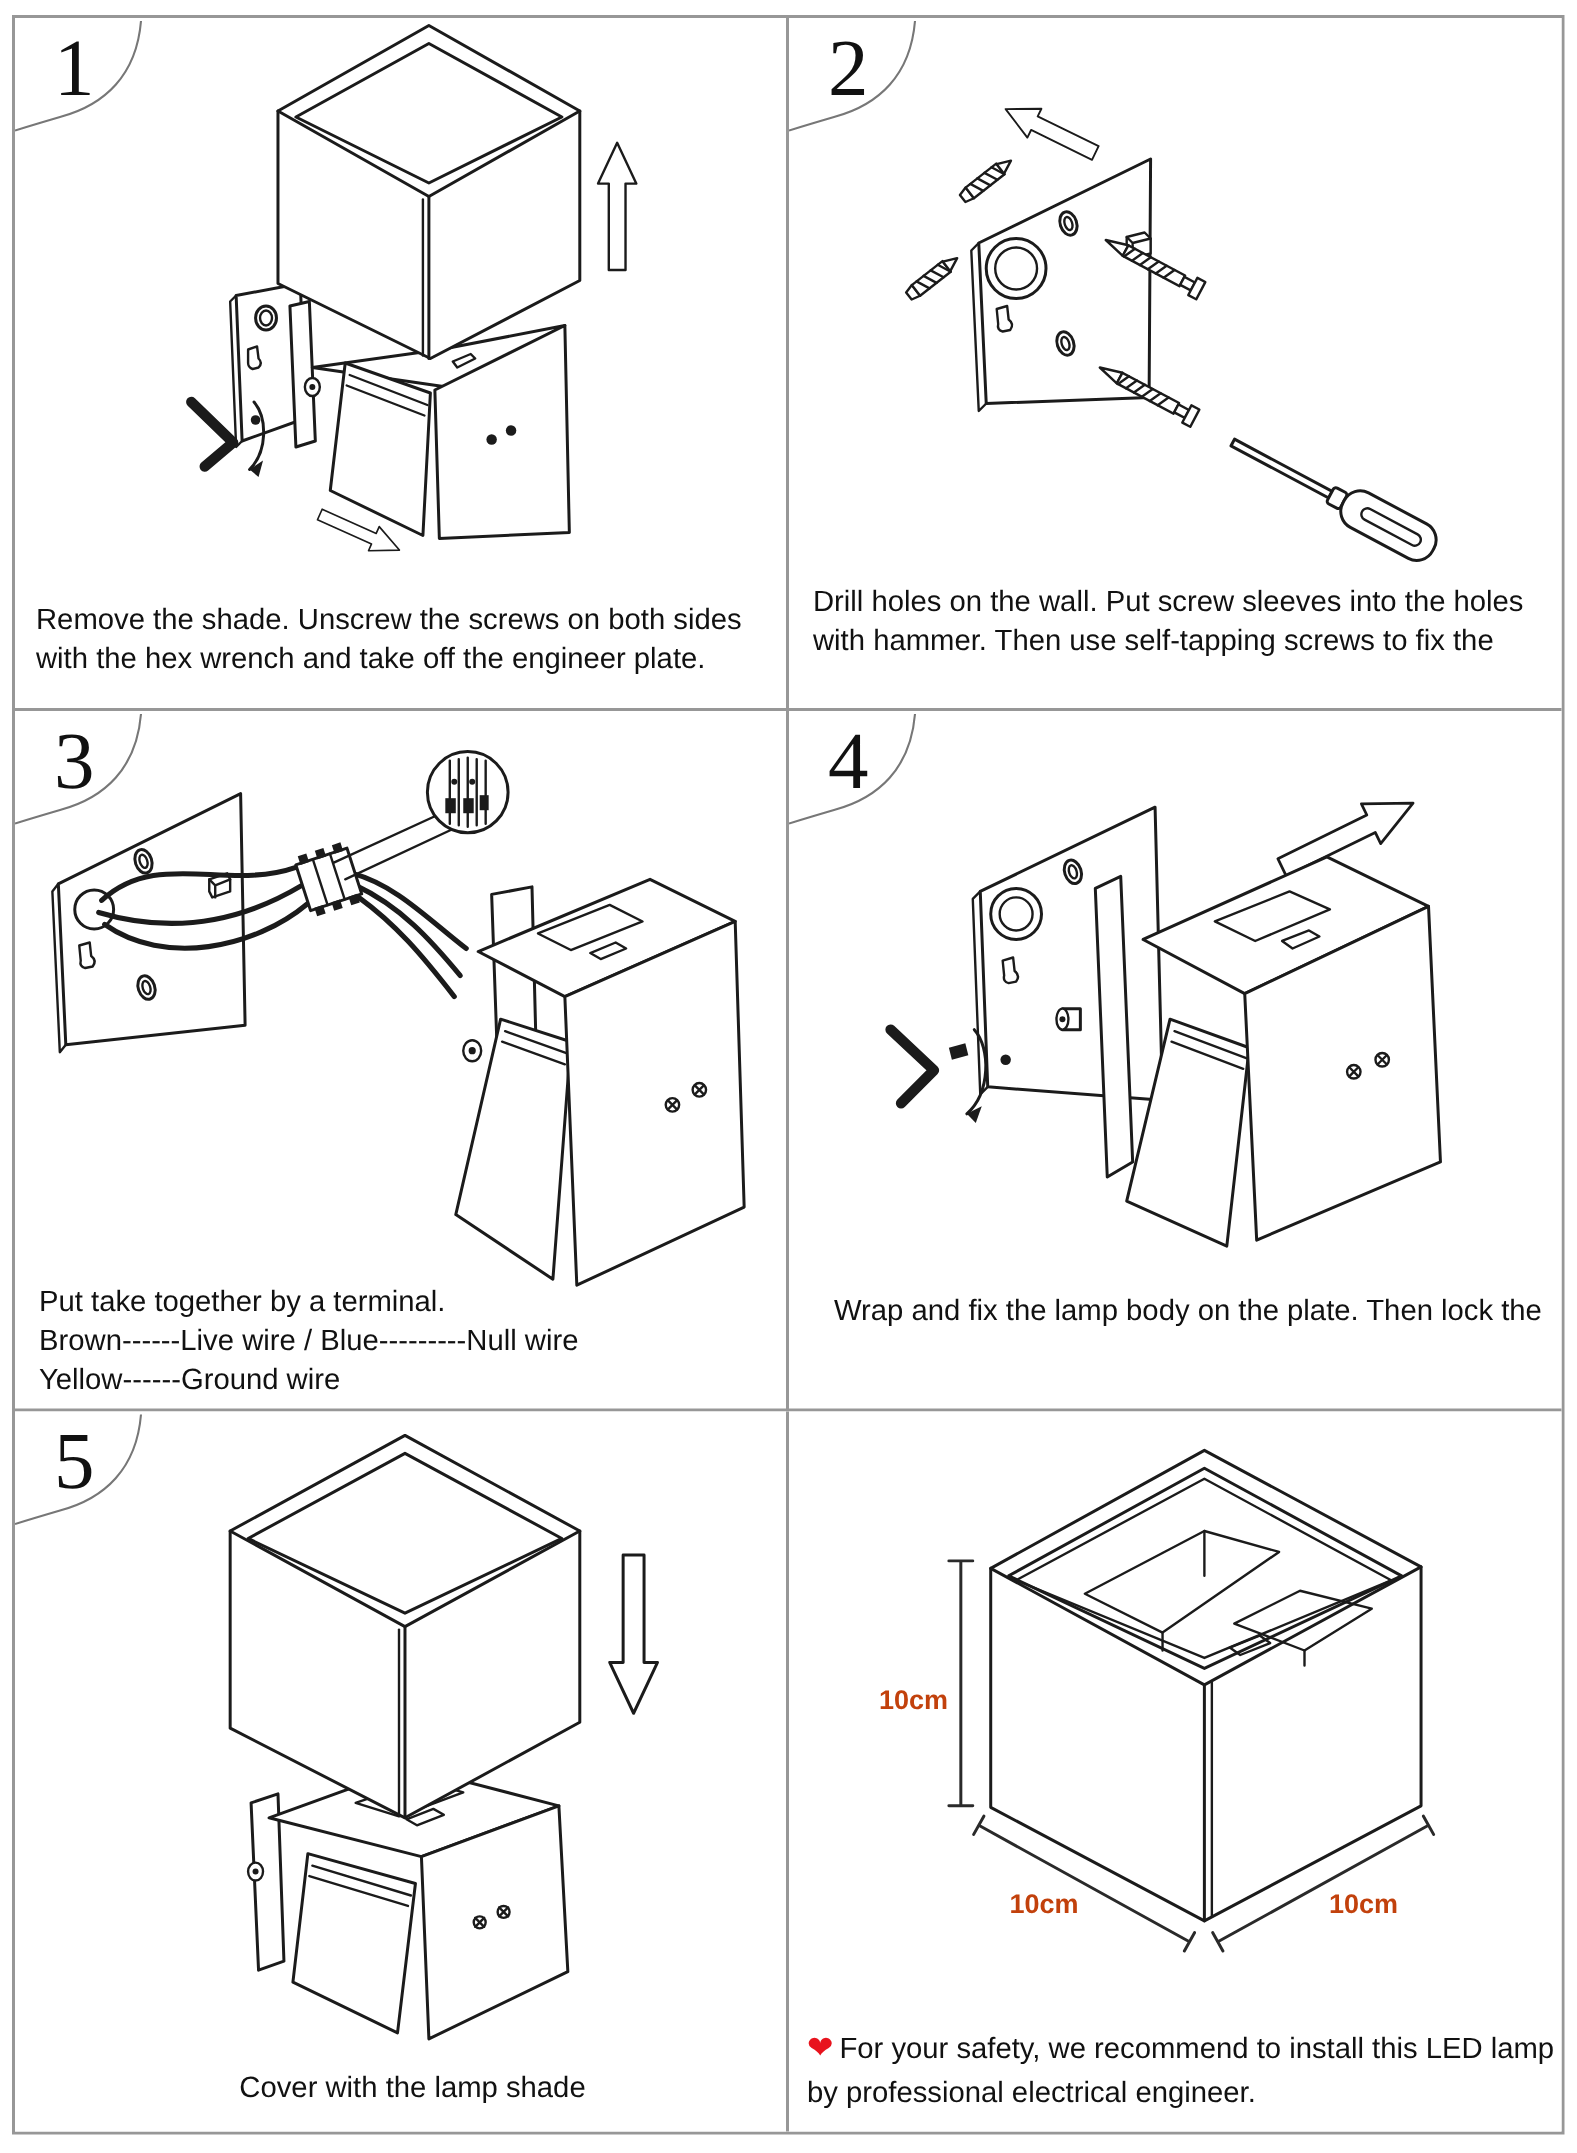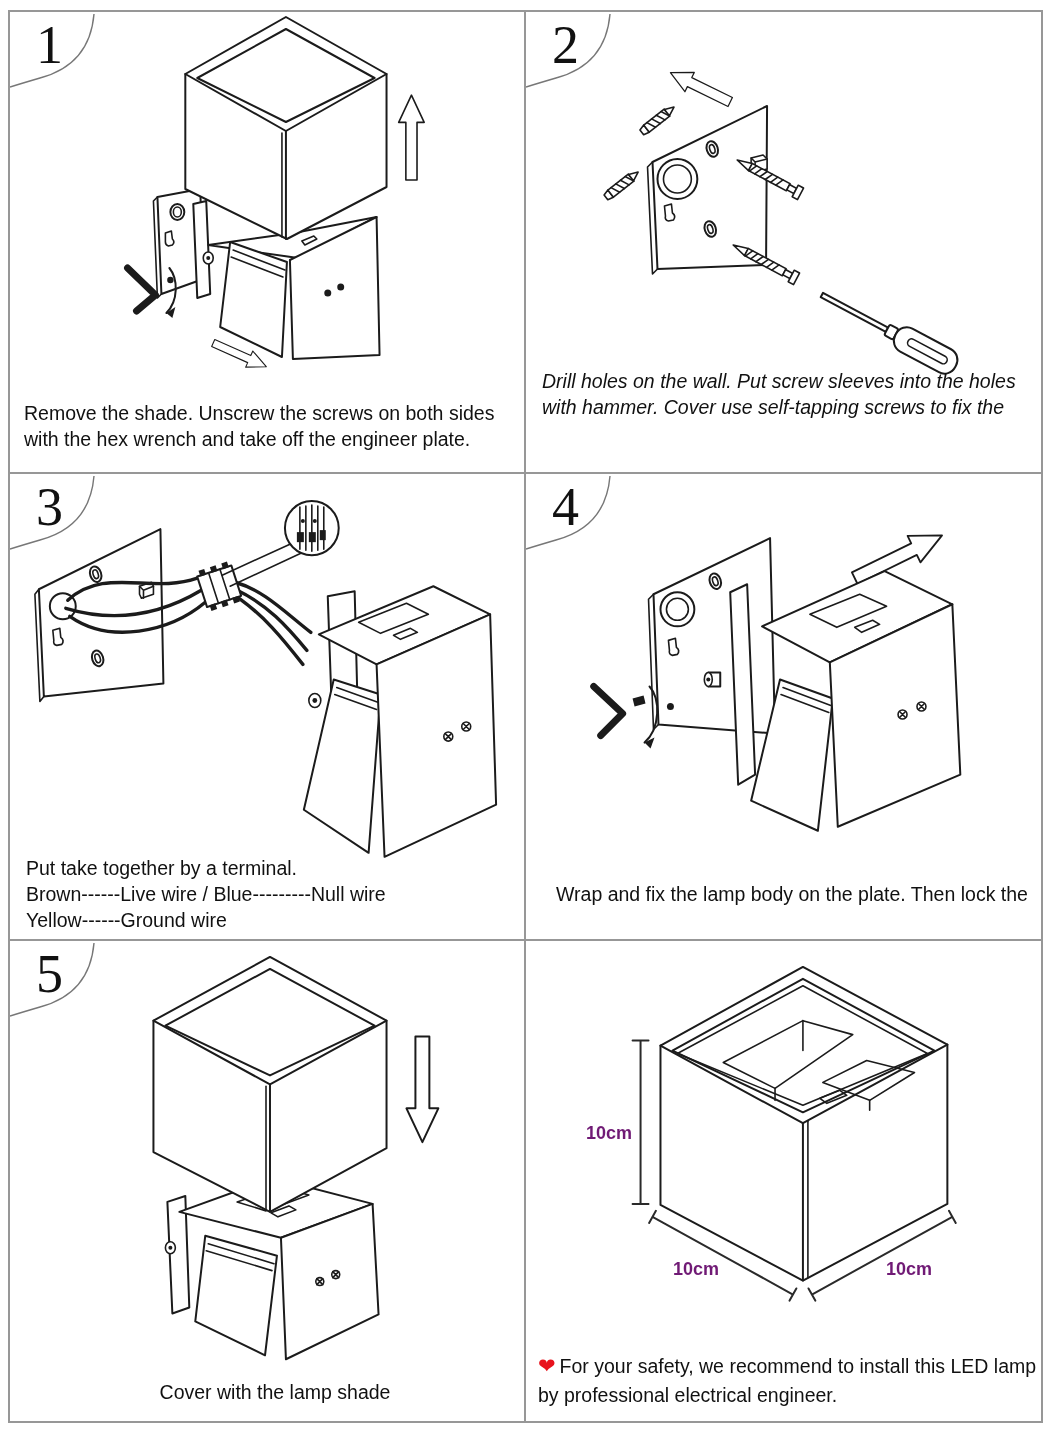--- a/index.html
+++ b/index.html
@@ -10,27 +10,27 @@
          display:grid;grid-template-columns:516px 1fr;grid-template-rows:462px 467px 1fr;}
   .cell{position:relative;box-sizing:border-box;overflow:hidden;background:#fff;}
   .c-r{border-right:2px solid #979797;}
   .c-b{border-bottom:2px solid #979797;}
   .art{position:absolute;left:0;top:0;width:100%;height:100%;}
   .num{position:absolute;left:26px;top:4px;font-family:"Liberation Serif","DejaVu Serif",serif;
        font-size:54px;line-height:1.1;color:#111;}
   .flourish{position:absolute;left:0;top:0;}
   .caption{position:absolute;font-size:19.5px;line-height:26px;color:#111;}
   .cap1{left:14px;top:388px;}
-  .cap2{left:16px;top:356px;font-style:italic;}
+  .cap2{left:16px;top:376px;}
   .cap3{left:16px;top:381px;}
-  .cap4{left:30px;top:387px;margin-top:20px;}
+  .cap4{left:30px;top:387px;}
   .cap5{left:16px;right:0;top:438px;text-align:center;}
   .cap6{left:12px;top:410px;line-height:29px;}
   .heart{color:#e8131d;font-size:21px;margin-right:4px;}
-  .dimlabel{position:absolute;font-size:18px;font-weight:bold;color:#701a75;}
+  .dimlabel{position:absolute;font-size:18px;font-weight:bold;color:#c2410c;}
   svg .ln{fill:none;stroke:#1b1b1b;stroke-width:2;stroke-linejoin:round;stroke-linecap:round;}
   svg .wf{fill:#ffffff;stroke:#1b1b1b;stroke-width:2;stroke-linejoin:round;stroke-linecap:round;}
   svg .thin{fill:none;stroke:#1b1b1b;stroke-width:1.6;stroke-linejoin:round;stroke-linecap:round;}
   svg .wthin{fill:#fff;stroke:#1b1b1b;stroke-width:1.6;stroke-linejoin:round;}
   svg .blk{fill:#1b1b1b;stroke:none;}
   svg .wire{fill:none;stroke:#1b1b1b;stroke-width:3.4;stroke-linecap:round;}
   svg .dim{fill:none;stroke:#2a2a2a;stroke-width:2;stroke-linecap:round;}
   svg .curve{fill:none;stroke:#777;stroke-width:1.4;}
 </style>
 </head>
@@ -152,21 +152,21 @@
           <rect class="wf" x="84" y="-13" width="68" height="26" rx="12"></rect>
           <rect class="wthin" x="98" y="-4" width="44" height="8" rx="4"></rect>
         </g>
       </svg>
       <svg class="flourish" width="120" height="95" viewBox="0 0 120 95">
         <path class="curve" d="M84,2 C81,38 60,58 30,66 Q13,71 0,75"></path>
       </svg>
       <div class="num">2</div>
       <div class="caption cap2">
         <div>Drill holes on the wall. Put screw sleeves into the holes</div>
-        <div>with hammer. Cover use self-tapping screws to fix the</div>
+        <div>with hammer. Then use self-tapping screws to fix the</div>
       </div>
     </div>
 
     <div class="cell c-r c-b">
       <svg class="art" viewBox="0 0 516 464" preserveAspectRatio="none">
 
         <g>
           <polygon class="wf" points="29,115 151,55 154,209 34,222"></polygon>
           <path class="thin" d="M29,115 L25,120 L30,227 L34,222"></path>
           <ellipse class="ln" cx="86" cy="100" rx="5.5" ry="8" transform="rotate(-18 86 100)"></ellipse>

